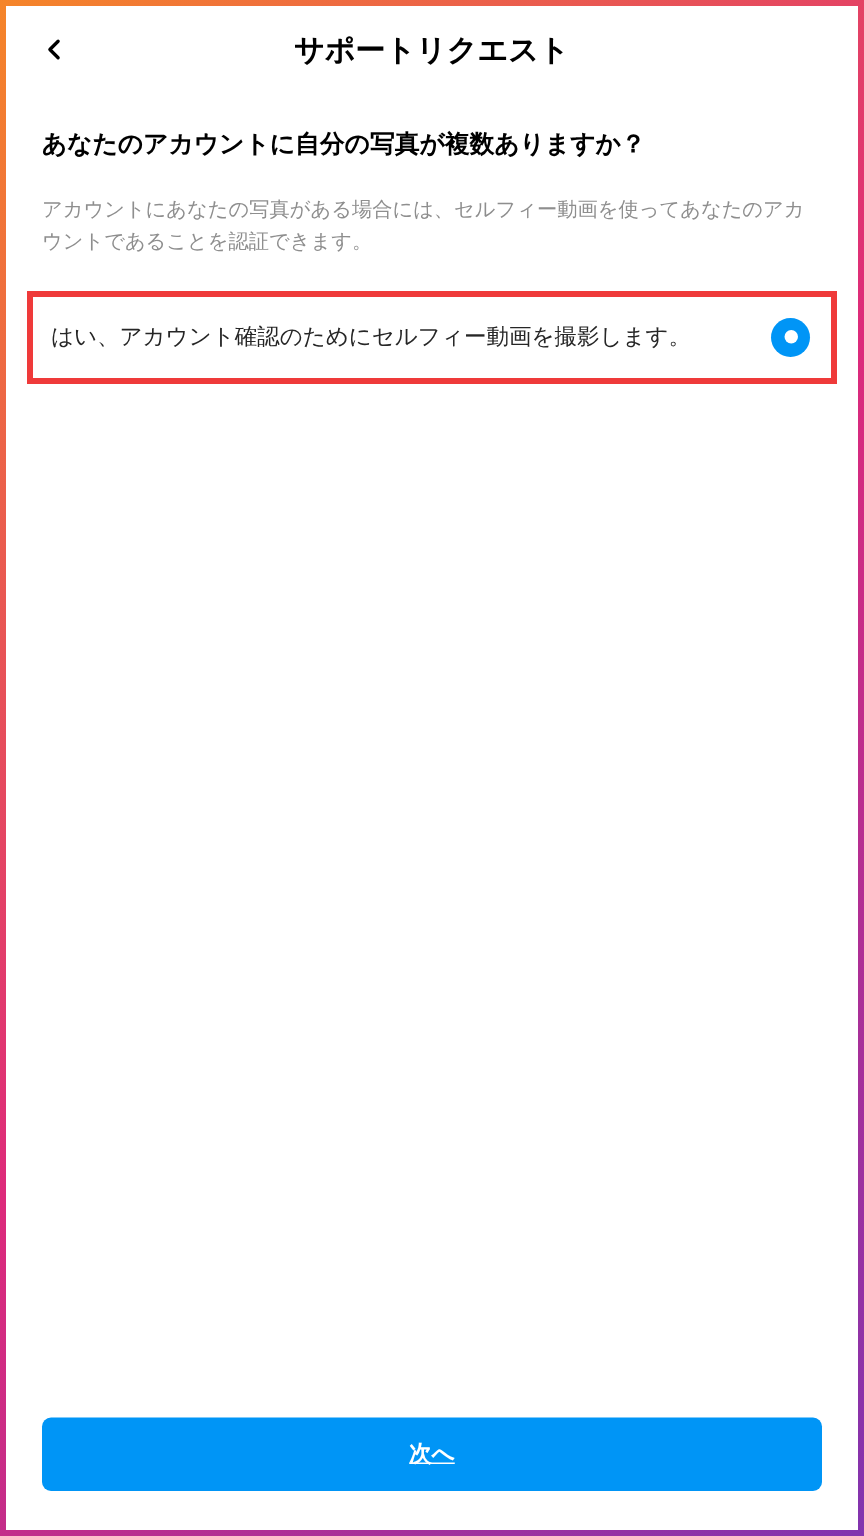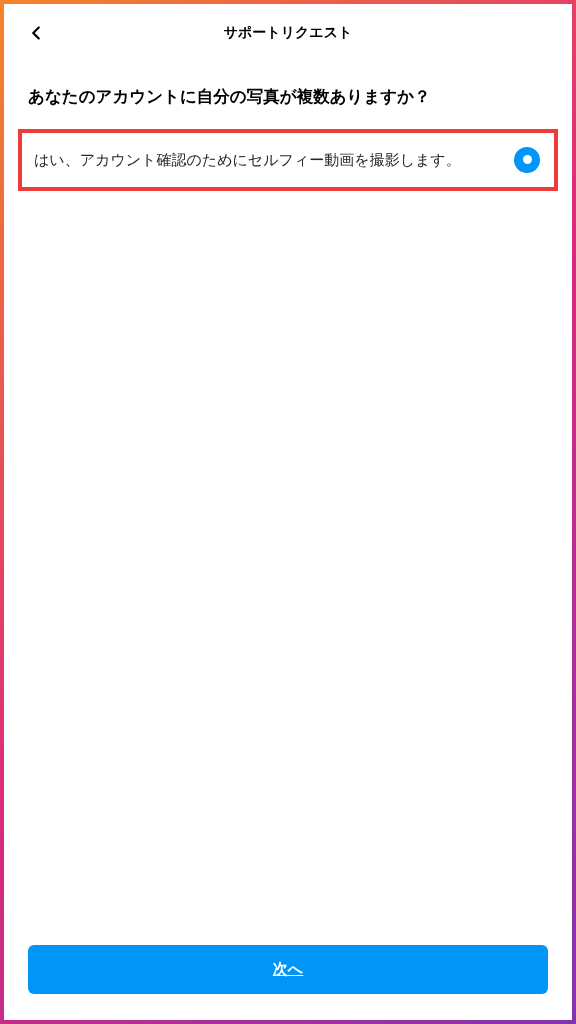--- a/index.html
+++ b/index.html
@@ -43,21 +43,21 @@
       justify-content: center;
       background: none;
       border: none;
       cursor: pointer;
     }
     .back-button svg {
       width: 22px;
       height: 22px;
     }
     .header-title {
-      font-size: 14px;
+      font-size: 20px;
       font-weight: 700;
       color: #000;
     }
     .content {
       flex: 1;
       padding: 22px 24px;
       overflow-y: auto;
     }
     .question-title {
       font-size: 16.5px;
@@ -139,20 +139,21 @@
     <button class="back-button">
       <svg viewBox="0 0 24 24" fill="none" stroke="#000" stroke-width="2.4" stroke-linecap="round" stroke-linejoin="round">
         <polyline points="15 18 9 12 15 6"></polyline>
       </svg>
     </button>
     <div class="header-title">サポートリクエスト</div>
   </div>
 
   <div class="content">
     <div class="question-title">あなたのアカウントに自分の写真が複数ありますか？</div>
+    <div class="description">アカウントにあなたの写真がある場合には、セルフィー動画を使ってあなたのアカウントであることを認証できます。</div>
 
     <div class="option option-highlighted">
       <div class="option-text">はい、アカウント確認のためにセルフィー動画を撮影します。</div>
       <div class="radio radio-selected"></div>
     </div>
 
   </div>
 
   <div class="footer">
     <button class="next-button">次へ</button>

